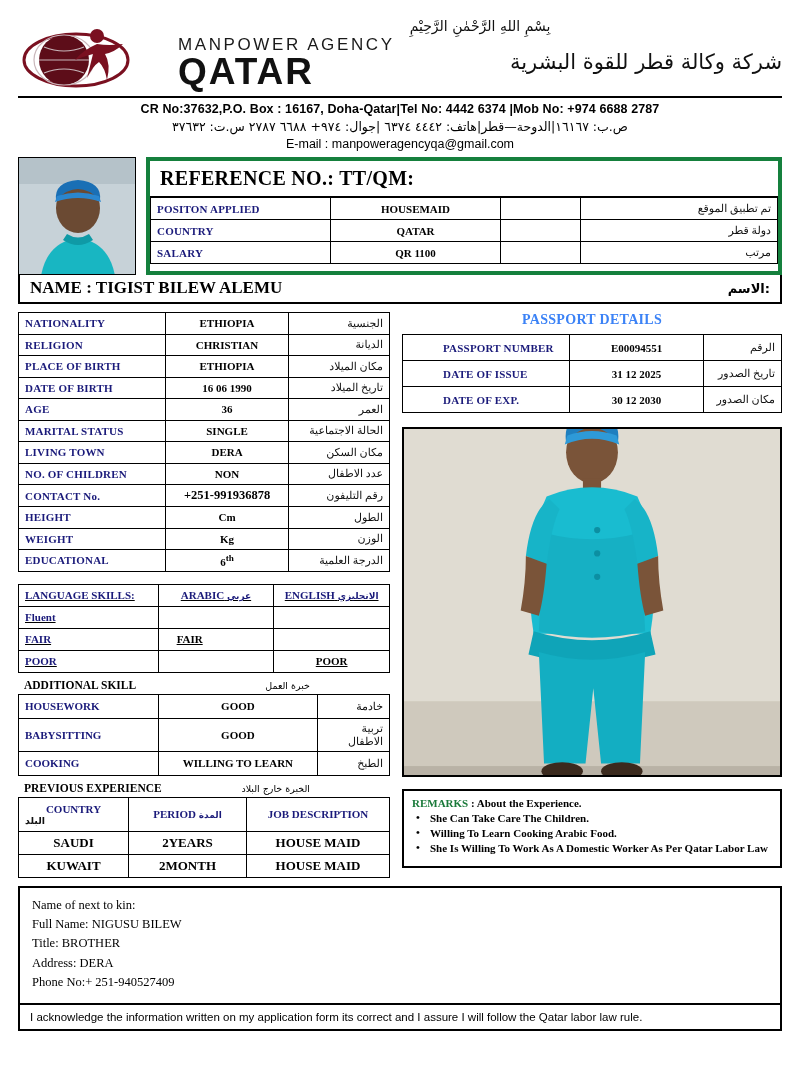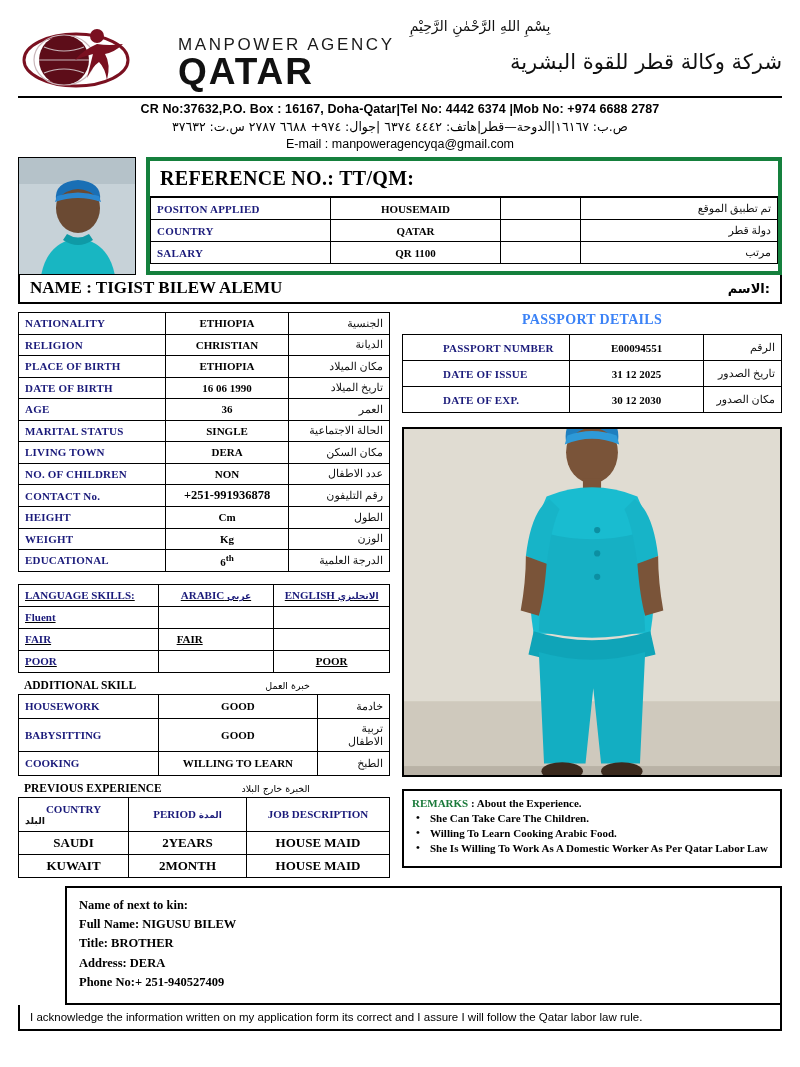--- a/index.html
+++ b/index.html
@@ -282,24 +282,23 @@
     left: -14px;
     top: -1px;
   }
 
   
   .kin {
     border: 2px solid #000;
     margin-top: 8px;
     padding: 8px 12px 10px 12px;
     font-family: "Liberation Serif", serif;
-    font-weight: bold;
+    font-weight: normal;
     font-size: 12.5px;
     line-height: 1.55;
-    margin-left: 47px;
   }
   .ack {
     border: 2px solid #000;
     border-top: none;
     padding: 6px 10px;
     font-family: "Liberation Sans", sans-serif;
     font-size: 11.5px;
   }
 </style>
 </head>

